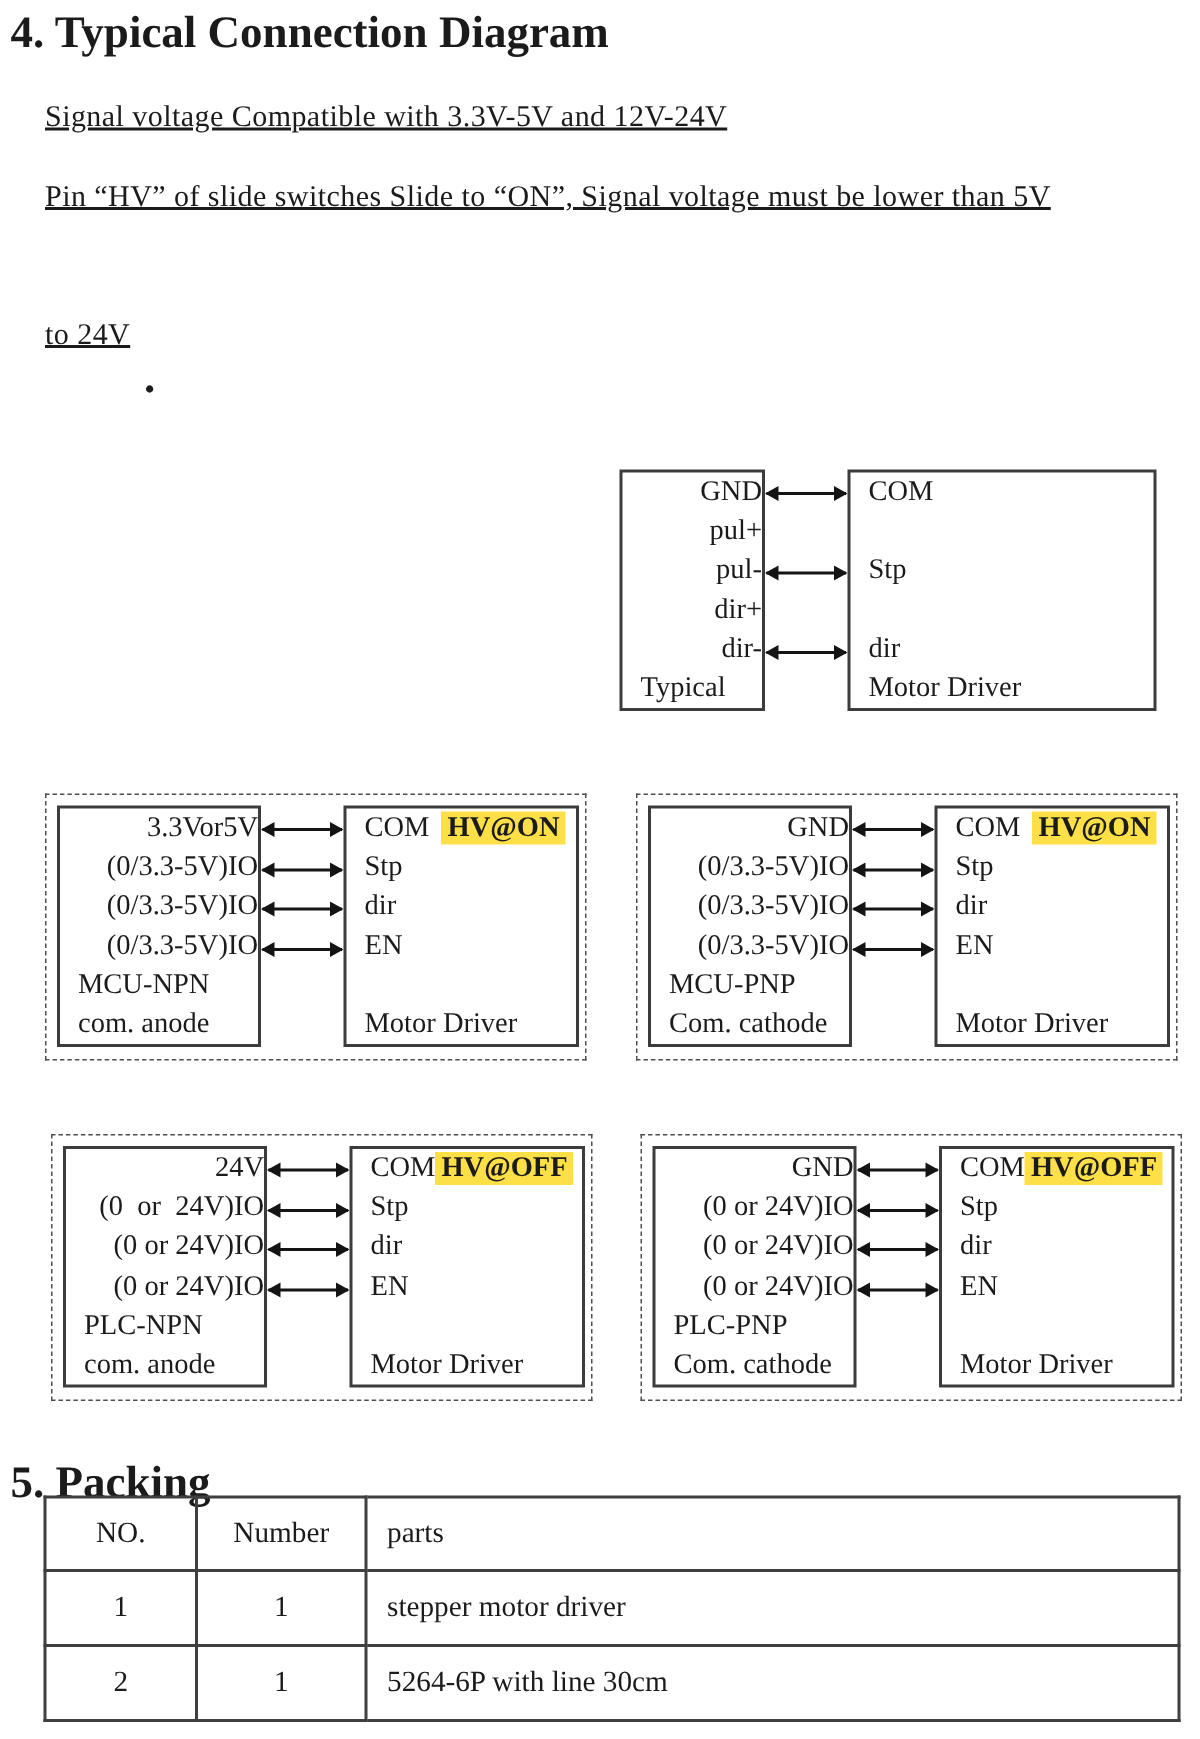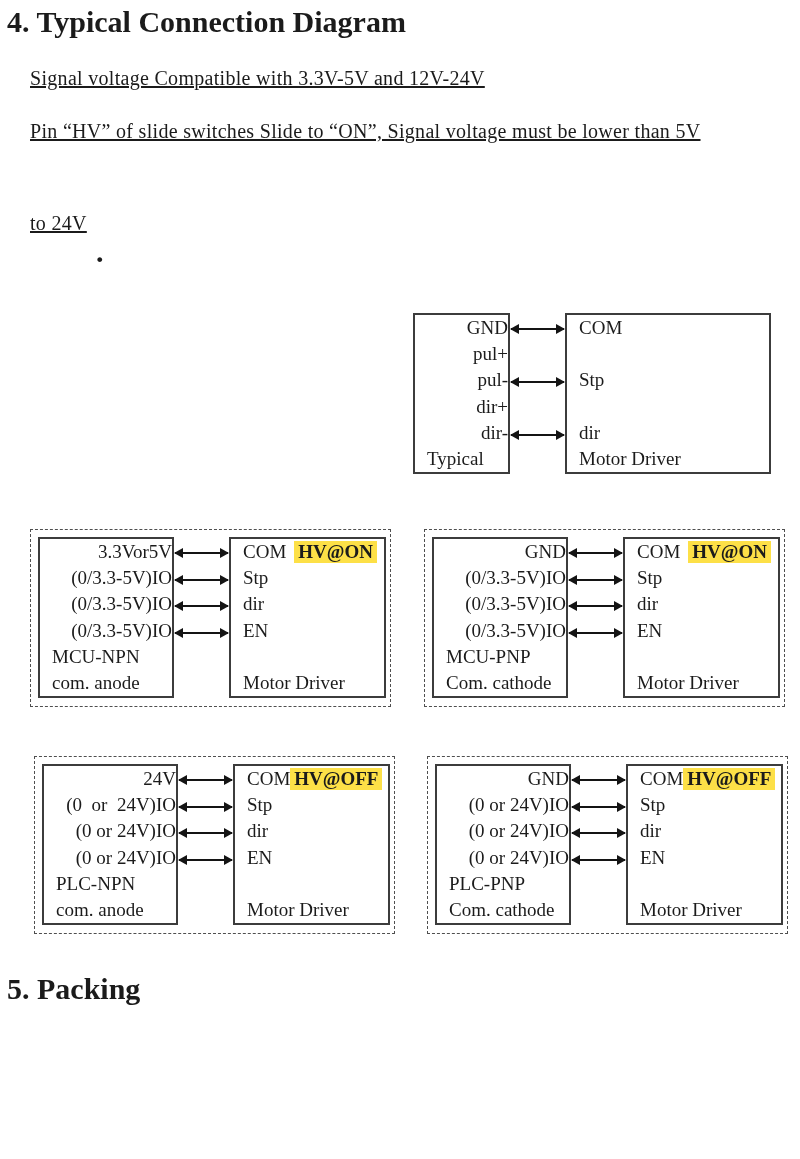--- a/index.html
+++ b/index.html
@@ -289,14 +289,38 @@
         </div>
       <div class="drow dev"></div>
       <div class="drow dev">
           <span>Motor Driver</span>
         </div>
     </div>
   </div>
 
   <div class="sec-title" style="left:7px; top:972px;">5. Packing</div>
 
+  <table class="packing">
+    <colgroup>
+        <col style="width:101px">
+        <col style="width:113px">
+        <col style="width:542px">
+      </colgroup>
+    <tbody>
+        <tr class="hrow">
+      <th class="c-center">NO.</th>
+      <th class="c-center">Number</th>
+      <th class="c-left">parts</th>
+    </tr>
+    <tr class="drow-t">
+      <td class="c-center">1</td>
+      <td class="c-center">1</td>
+      <td class="c-left">stepper motor driver</td>
+    </tr>
+    <tr class="drow-t">
+      <td class="c-center">2</td>
+      <td class="c-center">1</td>
+      <td class="c-left">5264-6P with line 30cm</td>
+    </tr>
+  </tbody>
+    </table>
 
 </div>
 
 </body></html>

